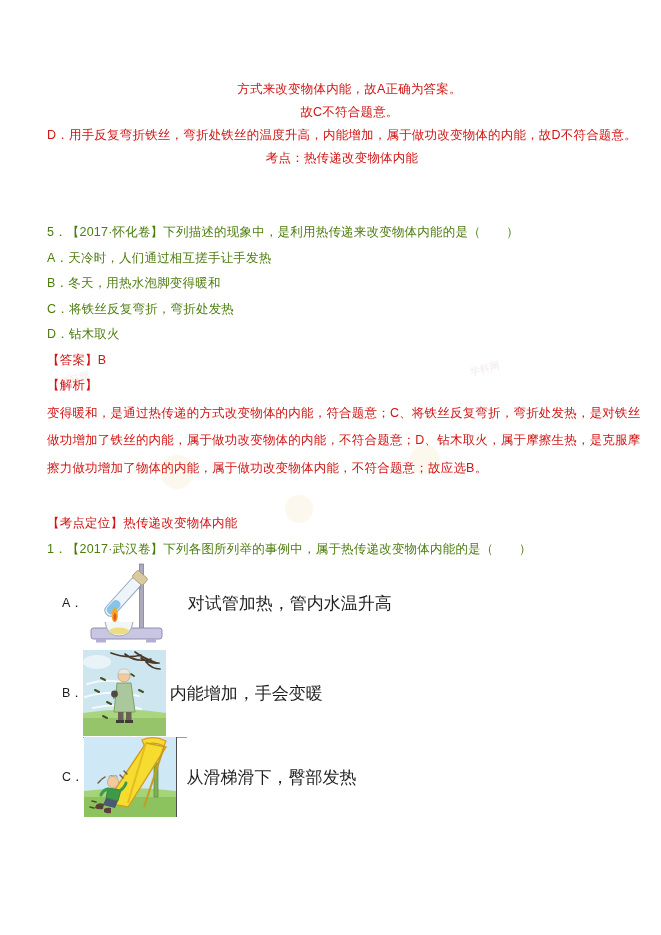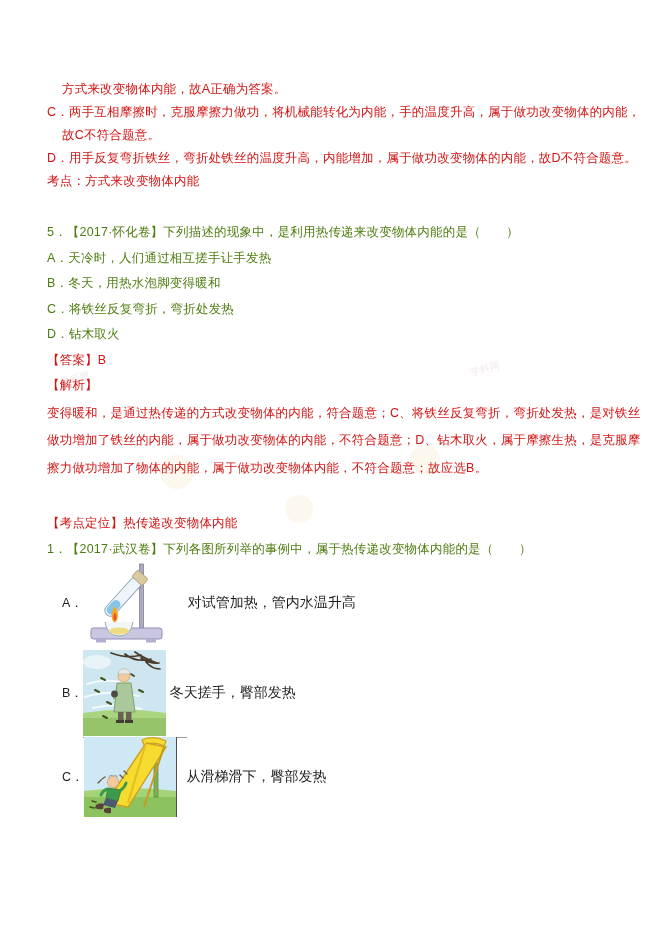--- a/index.html
+++ b/index.html
@@ -4,34 +4,34 @@
 <style>
   html,body{margin:0;padding:0;background:#ffffff;}
   body{width:661px;height:935px;font-family:"Liberation Sans",sans-serif;color:#1e1e1e;}
   .page{position:relative;width:661px;height:935px;background:#fff;overflow:hidden;}
   .line{white-space:nowrap;font-size:12.5px;letter-spacing:0.2px;}
   .red{color:#d21414;}
   .black{color:#4d7c0f;}
   .indent{padding-left:15px;}
 
   .block-prev{position:absolute;left:47px;top:78px;}
-  .block-prev .line{line-height:23px;}
+  .block-prev .line{line-height:23px;text-align:center;}
 
   .block-q5{position:absolute;left:47px;top:220px;}
   .block-q5 .line{line-height:25.5px;}
 
   .block-analysis{position:absolute;left:47px;top:400px;}
   .block-analysis .line{line-height:27.4px;}
 
   .kaodian-line{position:absolute;left:47px;top:513px;line-height:20px;text-align:right;}
   .q6-stem{position:absolute;left:47px;top:539px;line-height:20px;}
 
   .opt-row{position:absolute;left:62px;display:flex;align-items:center;}
   .opt-label{font-size:12.5px;color:#1e1e1e;flex:0 0 auto;}
-  .opt-caption{font-size:14px;color:#1e1e1e;white-space:nowrap;text-align:right;}
+  .opt-caption{font-size:17px;color:#1e1e1e;white-space:nowrap;text-align:right;}
   .row-a{top:561px;}
   .row-b{top:650px;}
   .row-c{top:737px;}
   .img-wrap{flex:0 0 auto;position:relative;}
   .img-a{width:78px;height:84px;margin-left:5px;}
   .img-b{width:83px;height:86px;margin-left:0px;}
   .img-b::after{content:"";position:absolute;left:0;bottom:-2px;width:104px;height:1px;background:#9a9a9a;}
   .img-c{width:92px;height:80px;margin-left:0px;border-right:1px solid #4c4c4c;}
   .cap-a{margin-left:22px;}
   .cap-b{margin-left:4px;}
@@ -47,24 +47,23 @@
 <div class="page">
 
   <div class="wm-text" style="left:60px;top:372px;">学科网</div>
   <div class="wm-text" style="left:470px;top:362px;">学科网</div>
   <div class="wm-circle" style="left:160px;top:455px;width:34px;height:34px;"></div>
   <div class="wm-circle" style="left:410px;top:445px;width:30px;height:30px;"></div>
   <div class="wm-circle" style="left:285px;top:495px;width:28px;height:28px;"></div>
 
   <section class="block-prev">
     <div class="line red indent">方式来改变物体内能，故A正确为答案。</div>
-    <div class="line red">C．两手互相摩擦时，克服摩擦力做功，将机械能转化为内能，手的温度升高，属于做功改变物体的内能，</div>
     <div class="line red indent">故C不符合题意。</div>
     <div class="line red">D．用手反复弯折铁丝，弯折处铁丝的温度升高，内能增加，属于做功改变物体的内能，故D不符合题意。</div>
-    <div class="line red">考点：方式来改变物体内能</div>
+    <div class="line red">考点：热传递改变物体内能</div>
   </section>
 
   <section class="block-q5">
     <div class="line black">5．【2017·怀化卷】下列描述的现象中，是利用热传递来改变物体内能的是（　　）</div>
     <div class="line black">A．天冷时，人们通过相互搓手让手发热</div>
     <div class="line black">B．冬天，用热水泡脚变得暖和</div>
     <div class="line black">C．将铁丝反复弯折，弯折处发热</div>
     <div class="line black">D．钻木取火</div>
     <div class="line red"><span>【答案】</span><span>B</span></div>
     <div class="line red">【解析】</div>
@@ -118,21 +117,21 @@
         <circle cx="41" cy="26" r="6" fill="#f3c99d" stroke="#c9a477" stroke-width="0.8"></circle>
         <path d="M34.8 24 a6.3 6.3 0 0 1 12.4 0 Z" fill="#e9e9e3" stroke="#b9b9ad" stroke-width="0.7"></path>
         <path d="M34 33 L48 33 L52 62 L31 62 Z" fill="#aac89b" stroke="#7da26b" stroke-width="1"></path>
         <path d="M34 40 q-4 4 -3 9" stroke="#7da26b" stroke-width="1.5" fill="none"></path>
         <circle cx="31.5" cy="44" r="3.4" fill="#4e4a42"></circle>
         <rect x="35" y="62" width="5.5" height="8" fill="#6a6154"></rect>
         <rect x="43" y="62" width="5.5" height="8" fill="#6a6154"></rect>
         <path d="M33 70 h8 v3 h-8 Z M42 70 h8 v3 h-8 Z" fill="#3f3a33"></path>
       </svg>
     </span>
-    <span class="opt-caption cap-b">冬天搓手，臀部发热</span>
+    <span class="opt-caption cap-b">内能增加，手会变暖</span>
   </div>
 
   <div class="opt-row row-c">
     <span class="opt-label">C．</span>
     <span class="img-wrap img-c">
       <svg width="92" height="80" viewBox="0 0 92 80">
         <rect width="92" height="80" fill="#cfe8f6"></rect>
         <rect y="54" width="92" height="26" fill="#8cc35e"></rect>
         <path d="M0 54 Q46 48 92 54 L92 60 L0 60 Z" fill="#a5d378"></path>
         <rect x="70" y="26" width="4" height="34" fill="#7faf52" stroke="#5d8a3a" stroke-width="0.7"></rect>

